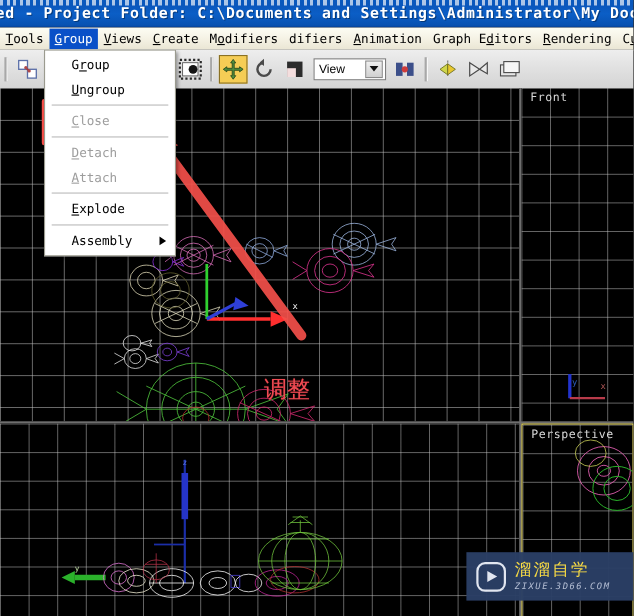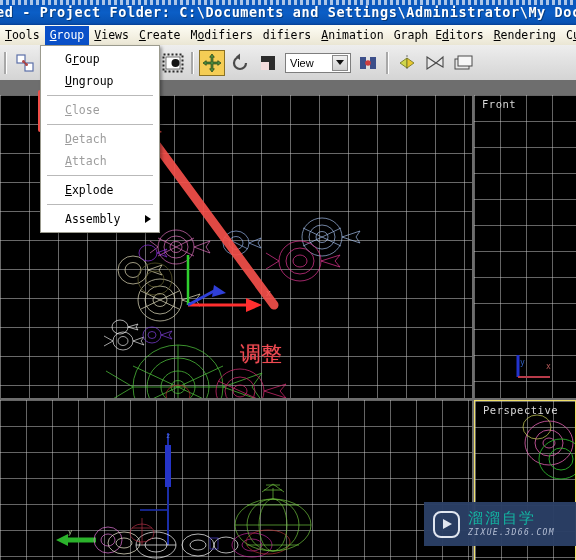--- a/index.html
+++ b/index.html
@@ -91,21 +91,21 @@
     font-size:11.5px;color:#000;white-space:nowrap;position:relative;cursor:default;
   }
   .dd-item.sel{background:#0a50c8;color:#ffffff;margin:0 2px;padding-left:22px;}
   .dd-item.dis{color:#9d9d9d;}
   .dd-sep{height:1px;background:#b9b9b9;margin:3px 6px;}
   .dd-sub{position:absolute;right:8px;top:7px;width:0;height:0;
     border-top:4px solid transparent;border-bottom:4px solid transparent;border-left:6px solid #000;}
 
   
   .vp-area{position:absolute;left:0;top:80px;width:576px;height:480px;background:#6e6e6e;}
-  .vp{position:absolute;background:#000;overflow:hidden;margin-top:15px;}
+  .vp{position:absolute;background:#000;overflow:hidden;}
   .vp .grid{
     position:absolute;inset:0;
     background-image:
       linear-gradient(to right,rgba(190,190,190,.55) 1px,transparent 1px),
       linear-gradient(to bottom,rgba(190,190,190,.55) 1px,transparent 1px);
     background-size:29px 29px;
   }
   .vp .grid.fine{
     background-image:
       linear-gradient(to right,rgba(200,200,200,.5) 1px,transparent 1px),
@@ -145,21 +145,21 @@
     position:absolute;left:424px;top:502px;width:152px;height:44px;
     background:#2b3f66;display:flex;align-items:center;z-index:35;
     box-sizing:border-box;padding-left:9px;opacity:.97;
   }
   .wm-logo{
     width:27px;height:27px;border:2px solid #e9eef8;border-radius:8px;
     display:flex;align-items:center;justify-content:center;box-sizing:border-box;flex:0 0 auto;
   }
   .wm-tri{width:0;height:0;border-top:5px solid transparent;border-bottom:5px solid transparent;border-left:9px solid #e9eef8;margin-left:2px;}
   .wm-txt{margin-left:8px;display:flex;flex-direction:column;justify-content:center;}
-  .wm-cn{color:#14b8a6;font-size:15px;letter-spacing:2px;font-family:"DejaVu Sans","Liberation Sans",sans-serif;line-height:17px;}
+  .wm-cn{color:#fde047;font-size:15px;letter-spacing:2px;font-family:"DejaVu Sans","Liberation Sans",sans-serif;line-height:17px;}
   .wm-en{color:#b9c4da;font-size:8px;letter-spacing:1.4px;font-family:"DejaVu Sans Mono","Liberation Mono",monospace;line-height:11px;font-style:italic;}
 </style>
 </head>
 <body>
 
 <div id="app">
 
   <div class="titlebar">
     <div class="dots"></div>
     <div class="ttext">ed            - Project Folder: C:\Documents and Settings\Administrator\My Doc</div>

